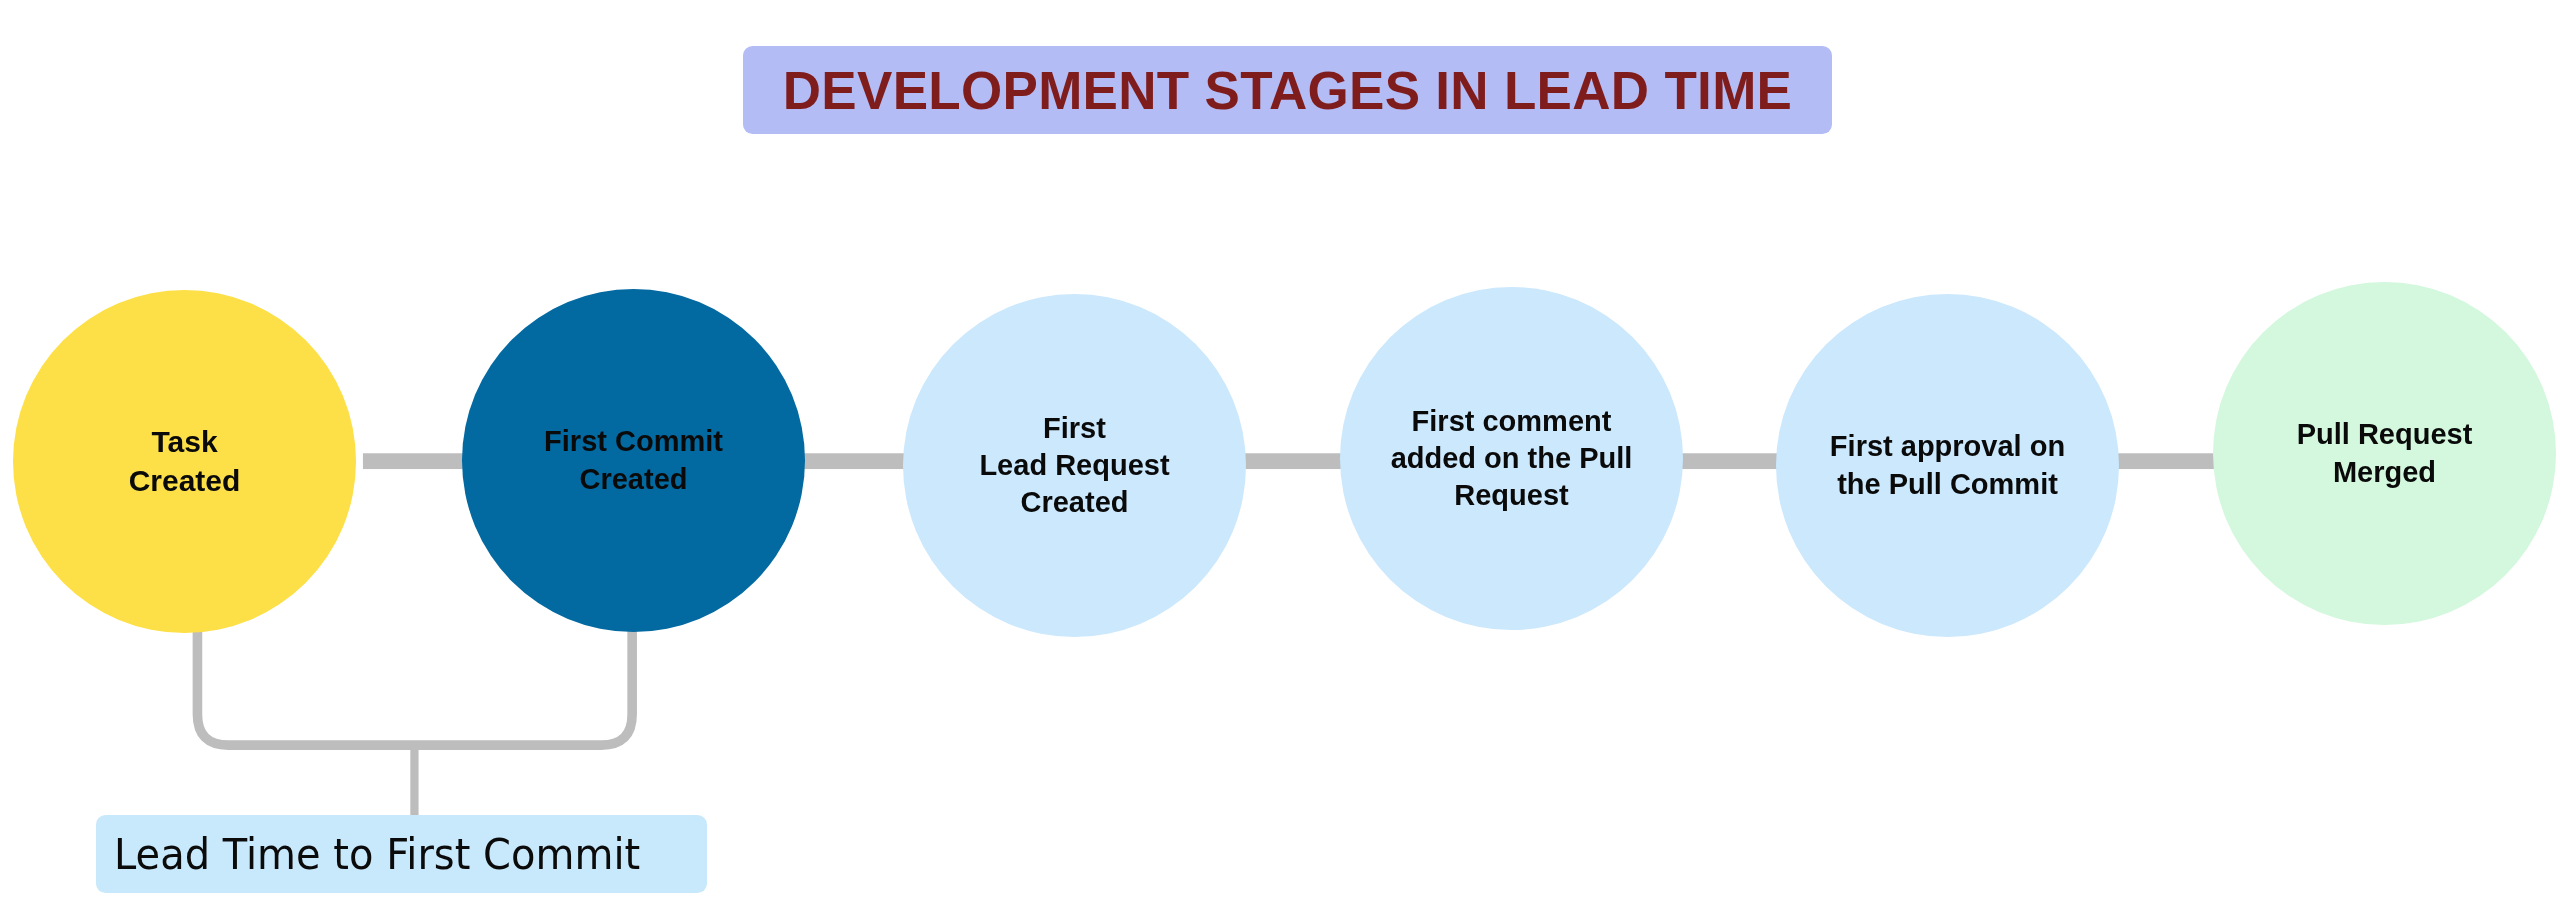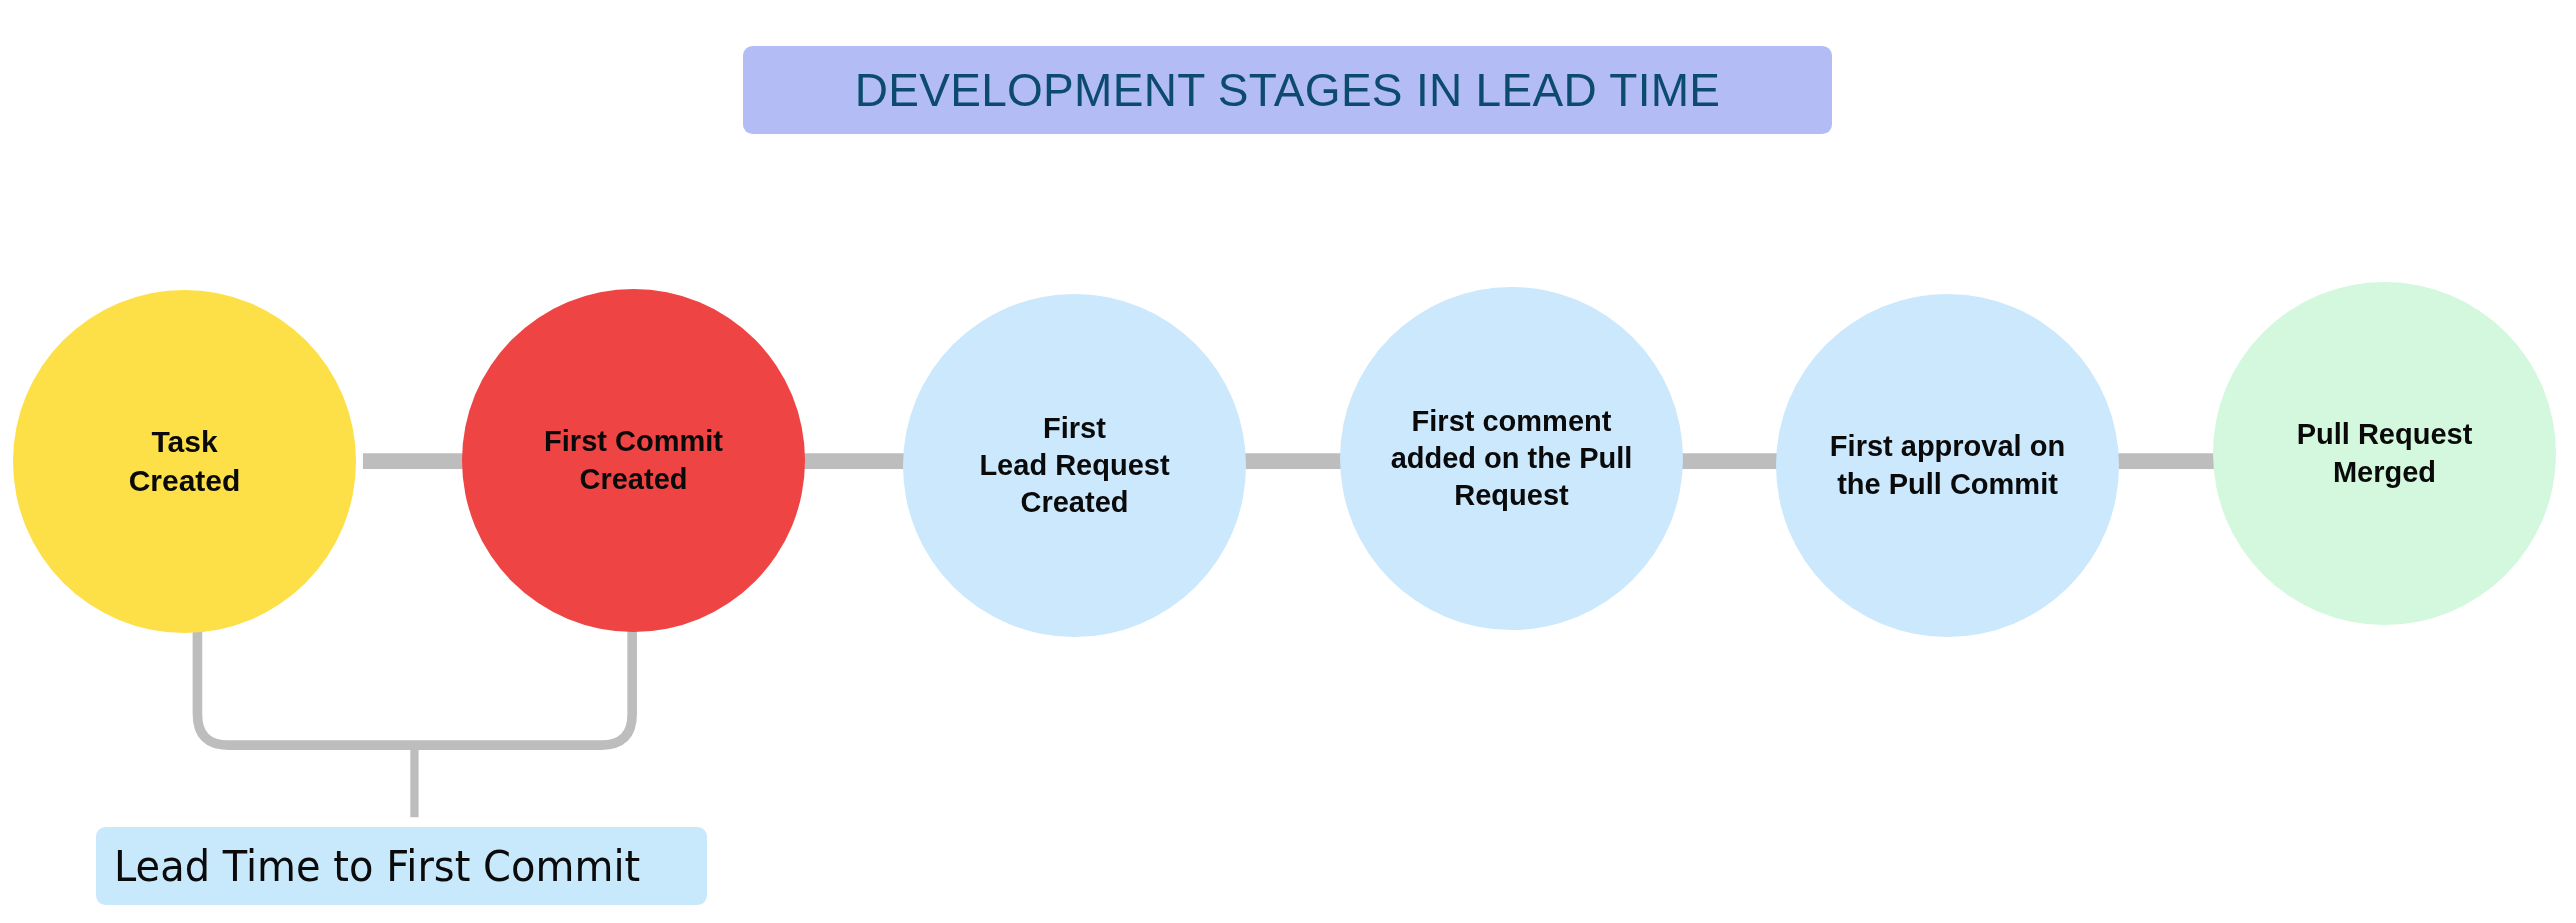--- a/index.html
+++ b/index.html
@@ -27,24 +27,24 @@
     height: 88px;
     background: #b3bcf5;
     border-radius: 9.6px;
     display: flex;
     align-items: center;
     justify-content: center;
     box-sizing: border-box;
   }
   .title-text {
     font-family: "Liberation Sans", sans-serif;
-    font-size: 46px;
-    font-weight: 400;
+    font-size: 53px;
+    font-weight: 700;
     letter-spacing: 0.3px;
-    color: #0c4a6e;
+    color: #7f1d1d;
     white-space: nowrap;
     line-height: 1;
   }
 
   
   #wires {
     position: absolute;
     left: 0;
     top: 0;
     width: 2576px;
@@ -64,21 +64,21 @@
   .node-label {
     font-family: "Liberation Sans", sans-serif;
     font-weight: 700;
     color: #0a0a0a;
     line-height: 1.28;
     white-space: pre-line;
     padding: 0 4.1px;
   }
 
   .n1 { left: 13px;   top: 290px; width: 343px; height: 343px; background: #fde047; }
-  .n2 { left: 462px;  top: 289px; width: 343px; height: 343px; background: #ef4444; }
+  .n2 { left: 462px;  top: 289px; width: 343px; height: 343px; background: #0369a1; }
   .n3 { left: 903px; top: 294px; width: 343px; height: 343px; background: #cbe8fd; }
   .n4 { left: 1340px; top: 287px; width: 343px; height: 343px; background: #cbe8fd; }
   .n5 { left: 1776px; top: 294px; width: 343px; height: 343px; background: #cbe8fd; }
   .n6 { left: 2213px; top: 282px; width: 343px; height: 343px; background: #d3f8dd; }
 
   .n1 .node-label { font-size: 30px; }
   .n2 .node-label { font-size: 29px; }
   .n3 .node-label { font-size: 29px; }
   .n4 .node-label { font-size: 29px; width: 371px; }
   .n5 .node-label { font-size: 29px; width: 364px; }
@@ -90,21 +90,20 @@
     left: 96px;
     top: 815px;
     width: 611px;
     height: 78px;
     background: #c8e8fb;
     border-radius: 9.6px;
     display: flex;
     align-items: center;
     box-sizing: border-box;
     padding-left: 18px;
-    margin-top: 12px;
   }
   .caption-text {
     font-family: "DejaVu Sans", sans-serif;
     font-size: 43px;
     font-weight: 400;
     color: #0b0b0b;
     white-space: nowrap;
     line-height: 1;
     transform: scaleX(0.93);
     transform-origin: left center;

